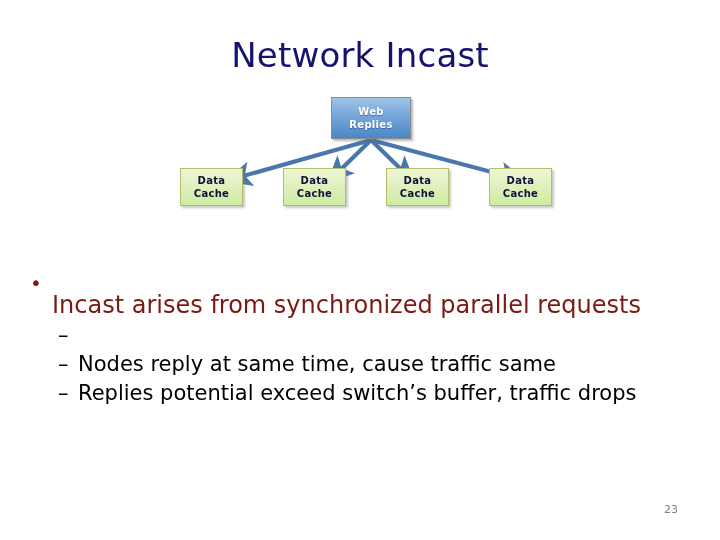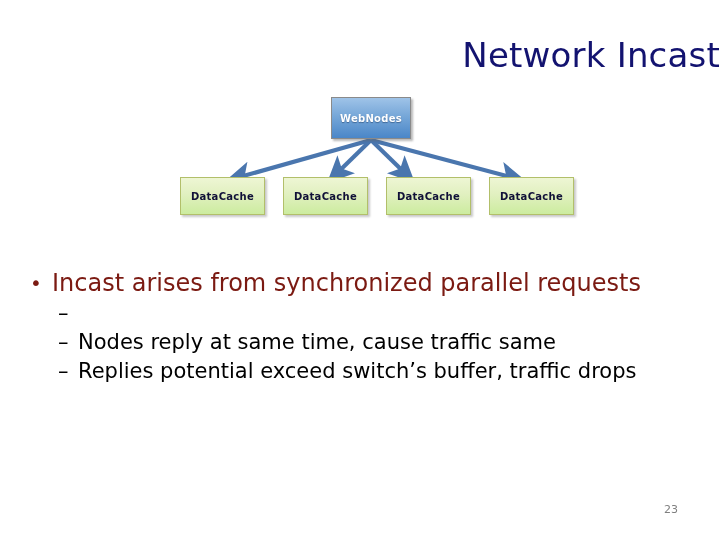--- a/index.html
+++ b/index.html
@@ -15,21 +15,21 @@
     font-family: "Liberation Sans", sans-serif;
     -webkit-font-smoothing: antialiased;
   }
 
   
   .slide-title {
     position: absolute;
     left: 0;
     top: 34px;
     width: 720px;
-    text-align: right;
+    text-align: center;
     font-size: 34px;
     line-height: 42px;
     color: #131370;
     font-family: "DejaVu Sans", sans-serif;
     font-weight: 400;
     letter-spacing: 0.2px;
     white-space: nowrap;
   }
 
   
@@ -48,43 +48,43 @@
     height: 150px;
   }
 
   .node {
     position: absolute;
     box-sizing: border-box;
     text-align: center;
     font-family: "DejaVu Sans", sans-serif;
     font-weight: bold;
     display: flex;
-    flex-direction: row;
+    flex-direction: column;
     align-items: center;
     justify-content: center;
     line-height: 13px;
     letter-spacing: 0.3px;
   }
 
   .node-server {
     left: 331px;
     top: 9px;
     width: 80px;
     height: 42px;
     color: #ffffff;
     font-size: 10px;
     border: 1px solid #8a8a8a;
     background: linear-gradient(to bottom, #9fc3e8 0%, #79a9d9 42%, #4a86c8 100%);
     box-shadow: 2px 2px 2px rgba(100,100,100,0.45);
     text-shadow: 0 1px 1px rgba(30,60,100,0.55);
   }
 
   .node-cache {
-    top: 89px;
-    width: 85px;
+    top: 80px;
+    width: 63px;
     height: 38px;
     color: #101038;
     font-size: 10px;
     border: 1px solid #b2bf6a;
     background: linear-gradient(to bottom, #eef6d4 0%, #e1f0c0 45%, #ccec9f 100%);
     box-shadow: 2px 2px 2px rgba(120,120,120,0.40);
   }
   .cache-1 { left: 180px; }
   .cache-2 { left: 283px; }
   .cache-3 { left: 386px; }
@@ -109,21 +109,21 @@
     font-family: "DejaVu Sans", sans-serif;
     font-weight: 400;
   }
   .bullet-l1 .marker {
     width: 22px;
     flex: 0 0 22px;
     font-size: 20px;
     line-height: 30px;
     color: #7B1A12;
   }
-  .bullet-l1 .text { flex: 1 1 auto; }
+  .bullet-l1 .text { flex: 1 1 auto; margin-top: 22px; }
 
   .bullet-l2 {
     position: relative;
     display: flex;
     align-items: flex-start;
     padding-left: 58px;
     padding-right: 12px;
     color: #000000;
     font-size: 21px;
     line-height: 27px;
@@ -165,21 +165,21 @@
     <g stroke="#4A76AE" stroke-width="4.2" fill="none" marker-end="url(#ah)">
       <line x1="371" y1="52" x2="229" y2="92"></line>
       <line x1="371" y1="52" x2="330" y2="92"></line>
       <line x1="371" y1="52" x2="412" y2="92"></line>
       <line x1="371" y1="52" x2="522" y2="92"></line>
     </g>
   </svg>
 
   <div class="node node-server">
     <span>Web</span>
-    <span>Nodes</span>
+    <span>Replies</span>
   </div>
 
   <div class="node node-cache cache-1">
     <span>Data</span>
     <span>Cache</span>
   </div>
 
   <div class="node node-cache cache-2">
     <span>Data</span>
     <span>Cache</span>

